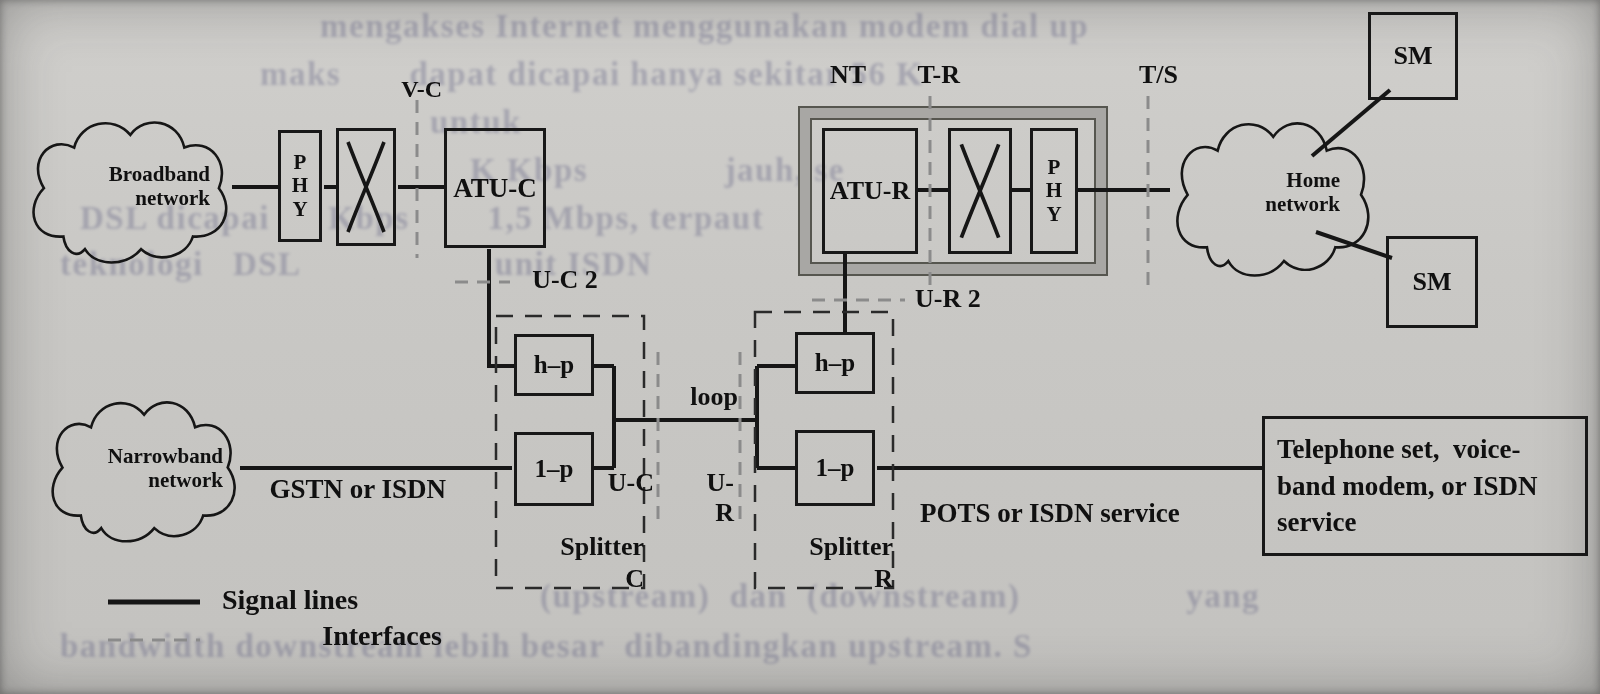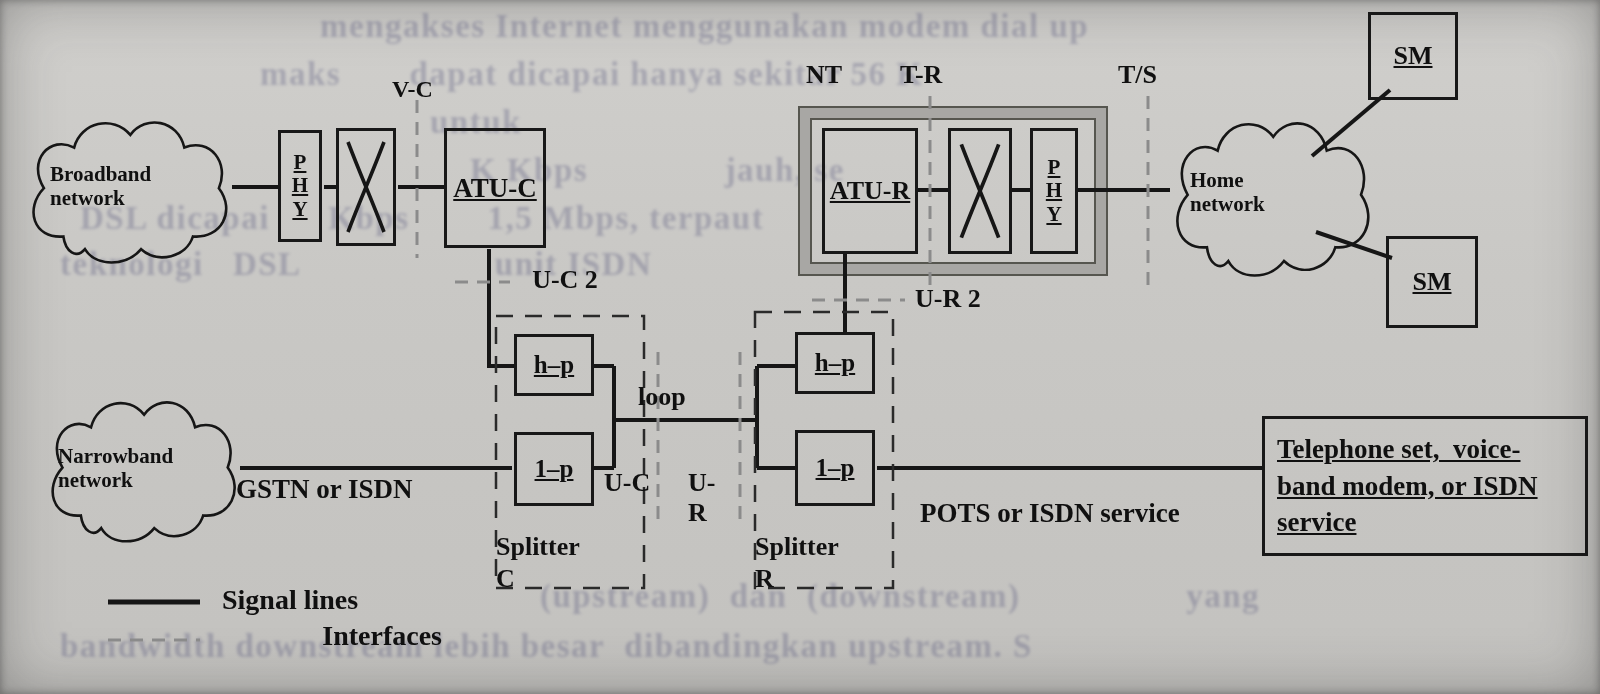--- a/index.html
+++ b/index.html
@@ -8,23 +8,23 @@
     background:linear-gradient(180deg,#d0cfcc 0%,#c9c8c5 40%,#c3c2bf 100%);
     font-family:"Liberation Serif","DejaVu Serif",serif;color:#111;
   }
   .stage::after{content:"";position:absolute;inset:0;pointer-events:none;
     box-shadow:inset 0 0 60px rgba(40,40,40,.35), inset 0 0 8px rgba(20,20,20,.4);}
   .bleed{position:absolute;white-space:pre;font-weight:700;font-size:33px;
     color:#41416e;opacity:.28;filter:blur(1.4px);letter-spacing:1.5px;z-index:1;}
   svg.lines{position:absolute;left:0;top:0;z-index:3;}
   .box{position:absolute;box-sizing:border-box;border:3px solid #181818;
     display:flex;align-items:center;justify-content:center;
-    font-weight:700;font-size:26px;color:#101010;z-index:4;background:transparent;text-decoration:underline;}
+    font-weight:700;font-size:26px;color:#101010;z-index:4;background:transparent;}
   .stack{display:flex;flex-direction:column;align-items:center;line-height:1.12;font-size:21px;}
-  .lbl{position:absolute;z-index:5;font-weight:700;font-size:26px;color:#101010;text-align:left;line-height:1.15;}
+  .lbl{position:absolute;z-index:5;font-weight:700;font-size:26px;color:#101010;text-align:right;line-height:1.15;}
   .cloud-lbl{font-size:21px;}
   .nt-frame{position:absolute;box-sizing:border-box;z-index:2;
     border:10px solid #a8a7a4;
     box-shadow:0 0 0 2px #56564f, inset 0 0 0 2px #56564f;}
   .terminal-text{flex-direction:column;align-items:flex-start;justify-content:center;
     font-size:27px;line-height:1.35;padding:6px 12px;white-space:pre;}
 </style>
 </head>
 <body>
 

